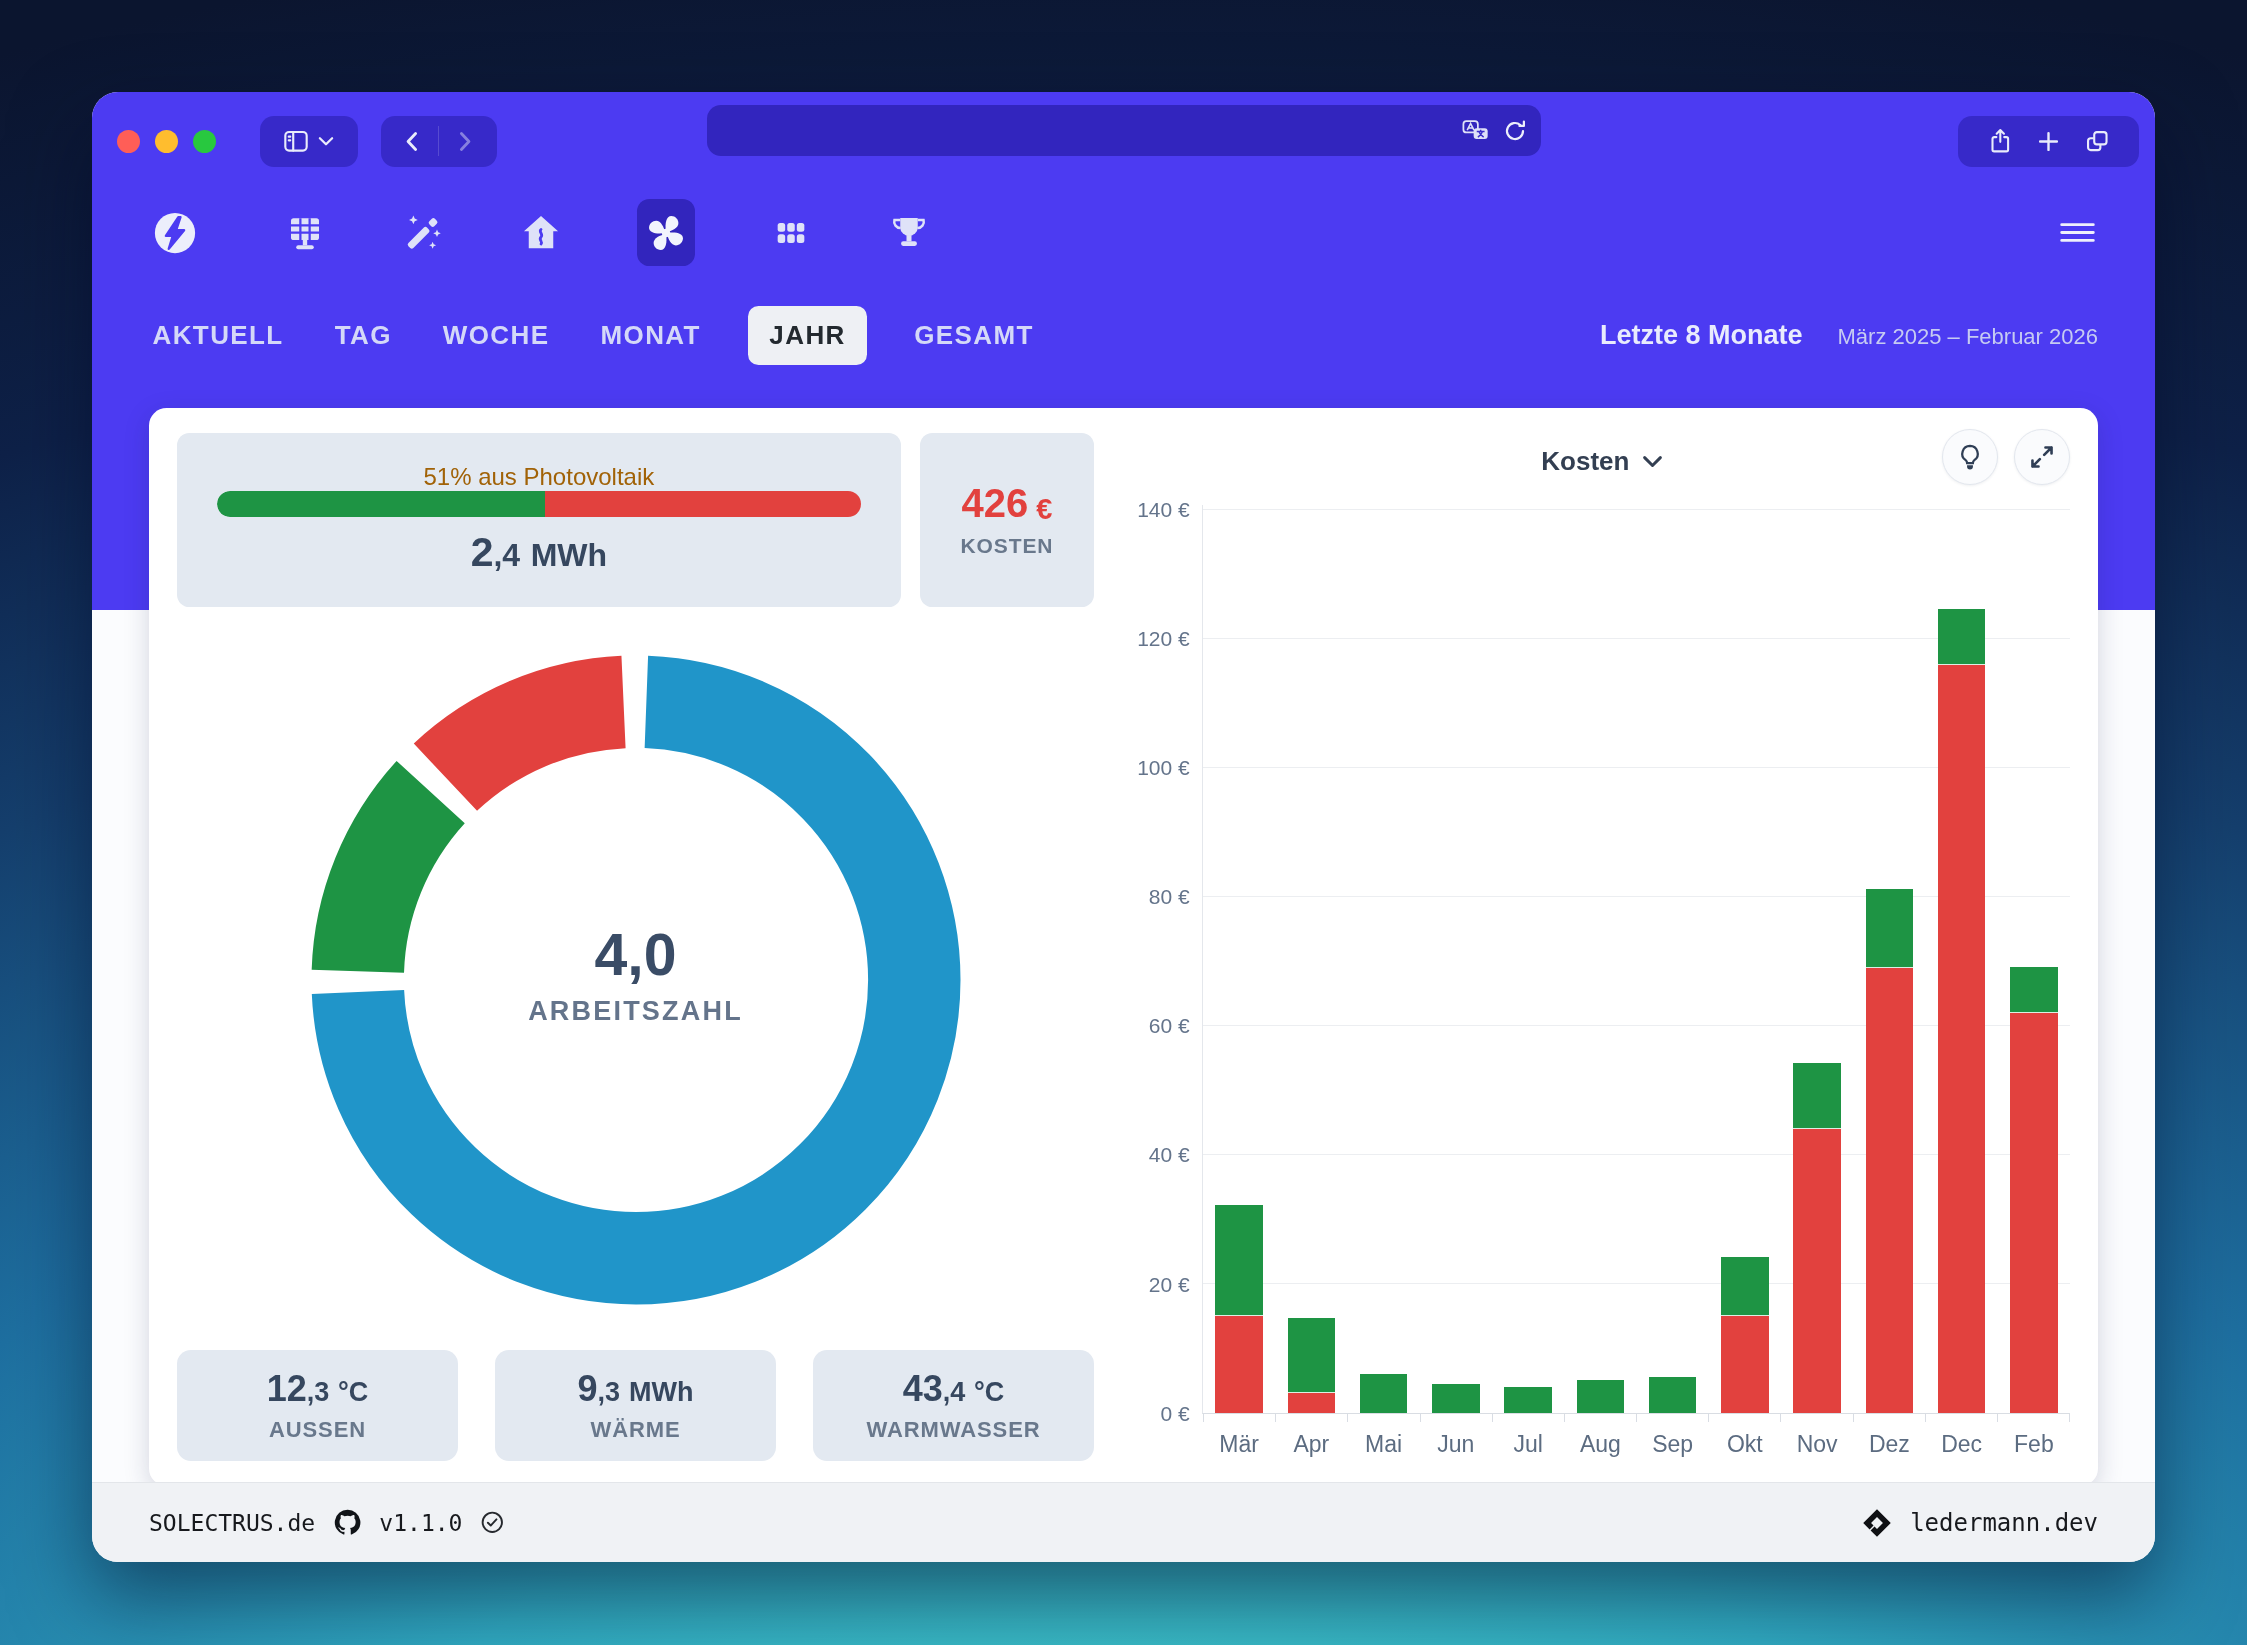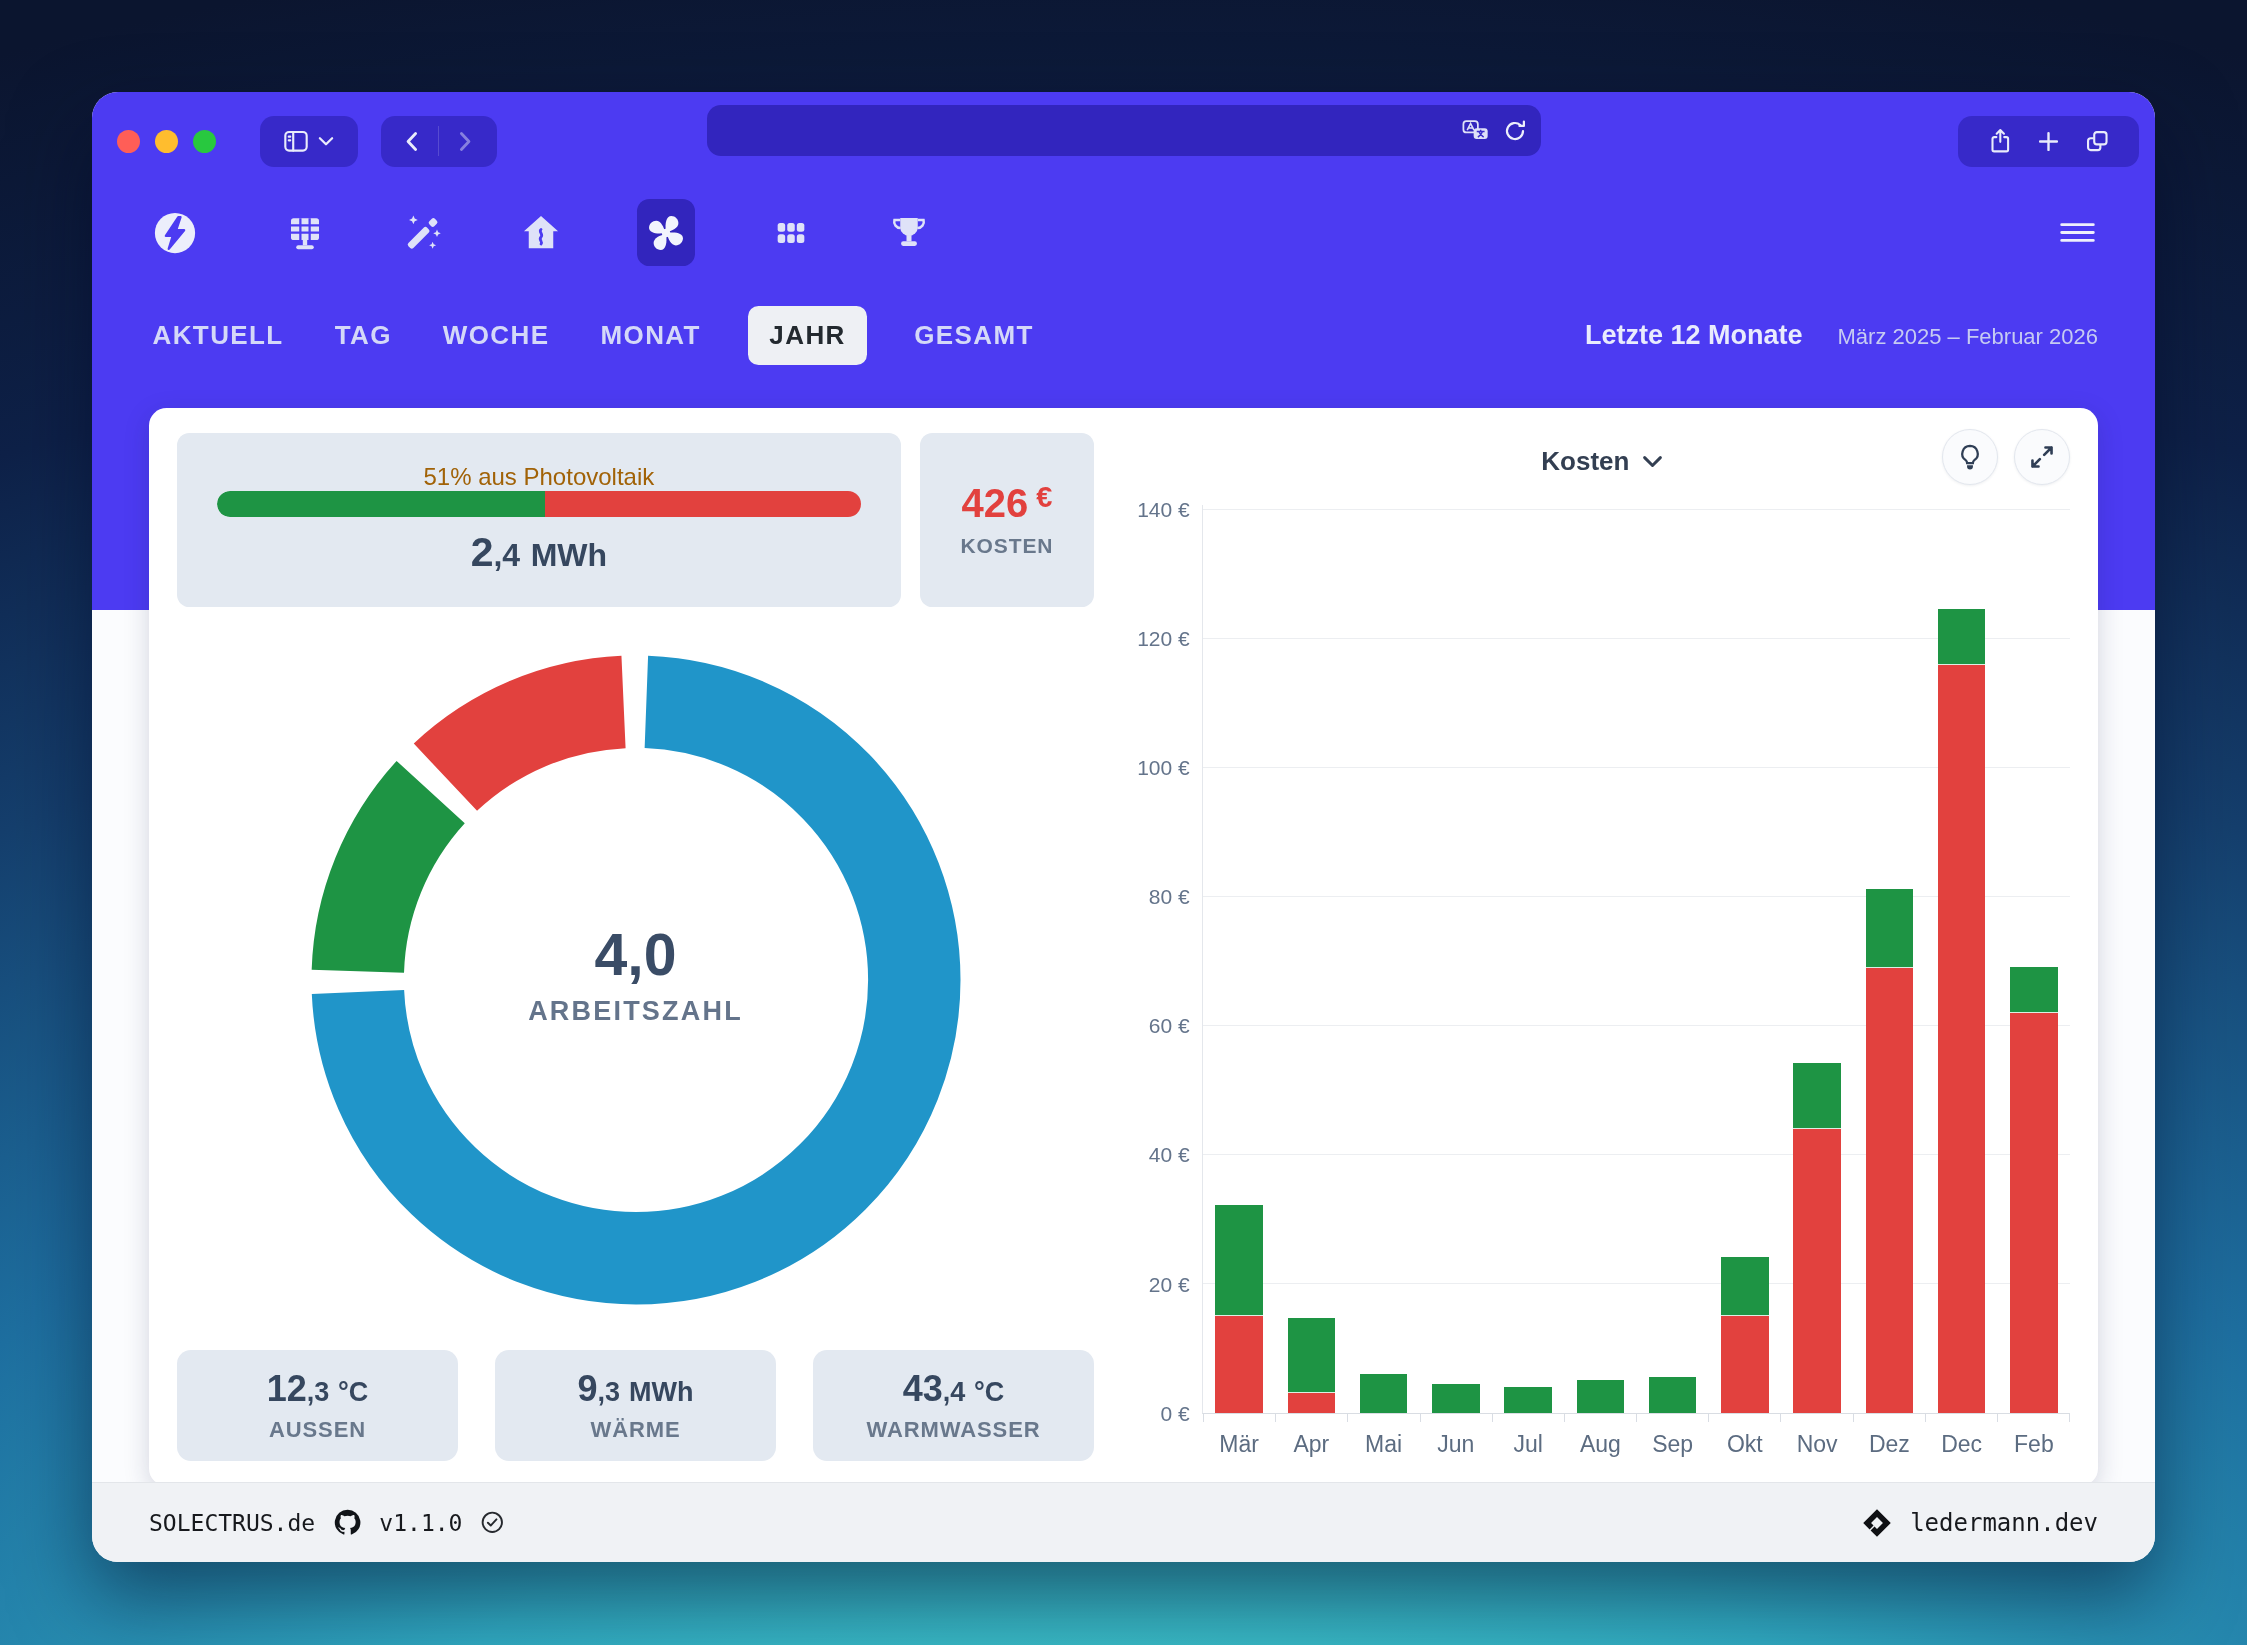--- a/index.html
+++ b/index.html
@@ -48,21 +48,21 @@
   .summary-card{flex:1;background:#e3e9f1;border-radius:12.3px;display:flex;flex-direction:column;align-items:center;justify-content:center;padding:10.5px 40px;box-sizing:border-box;}
   .pv-label{font-size:24px;font-weight:500;color:#a16207;}
   .pv-bar{width:100%;height:26px;border-radius:13px;overflow:hidden;display:flex;}
   .pv-fill{height:100%;border-radius:13px 0 0 13px;}
   .pv-rest{height:100%;flex:1;}
   .big-val{margin-top:12.3px;display:flex;align-items:baseline;color:#36475f;}
   .big-val .bi{font-size:41px;font-weight:700;}
   .big-val .bd{font-size:32px;font-weight:600;}
   .big-val .bu{font-size:32px;font-weight:600;margin-left:10.5px;}
   .kosten-card{width:174px;background:#e3e9f1;border-radius:12.3px;display:flex;flex-direction:column;align-items:center;justify-content:center;}
-  .cost-val{display:flex;align-items:flex-start;}
+  .cost-val{display:flex;align-items:flex-end;}
   .cost-val .cv{font-size:40px;font-weight:700;}
   .cost-val .cur{font-size:29px;font-weight:600;margin-left:8px;}
   .sub-label{font-size:21px;font-weight:600;color:#69788c;letter-spacing:0.9px;margin-top:8.8px;}
   .donut-wrap{flex:1;position:relative;display:flex;align-items:center;justify-content:center;margin:12.3px 0 8.8px;}
   .donut-wrap svg{width:660px;height:660px;}
   .donut-center{position:absolute;left:50%;top:50%;transform:translate(-50%,-54%);text-align:center;}
   .donut-center .dv{font-size:59px;font-weight:700;color:#3a4c66;line-height:1.05;}
   .donut-center .dl{font-size:27px;font-weight:700;color:#64748b;letter-spacing:2.2px;margin-top:8.8px;}
   .stats-row{display:flex;gap:37px;height:111px;margin-top:auto;}
   .stat-card{flex:1;background:#e3e9f1;border-radius:14px;display:flex;flex-direction:column;align-items:center;justify-content:center;}
@@ -263,21 +263,21 @@
     <div class="tabrow">
       <div id="tabs">
           <div class="tab">AKTUELL</div>
           <div class="tab">TAG</div>
           <div class="tab">WOCHE</div>
           <div class="tab">MONAT</div>
           <div class="tab active">JAHR</div>
           <div class="tab">GESAMT</div>
         </div>
       <div class="period">
-        <span class="p-title">Letzte 12 Monate</span>
+        <span class="p-title">Letzte 8 Monate</span>
         <span class="p-range">März 2025 – Februar 2026</span>
       </div>
     </div>
   </div>
 
   <div class="main-card">
 
     <div class="left-col">
       <div class="header-row">
         <div class="summary-card">

